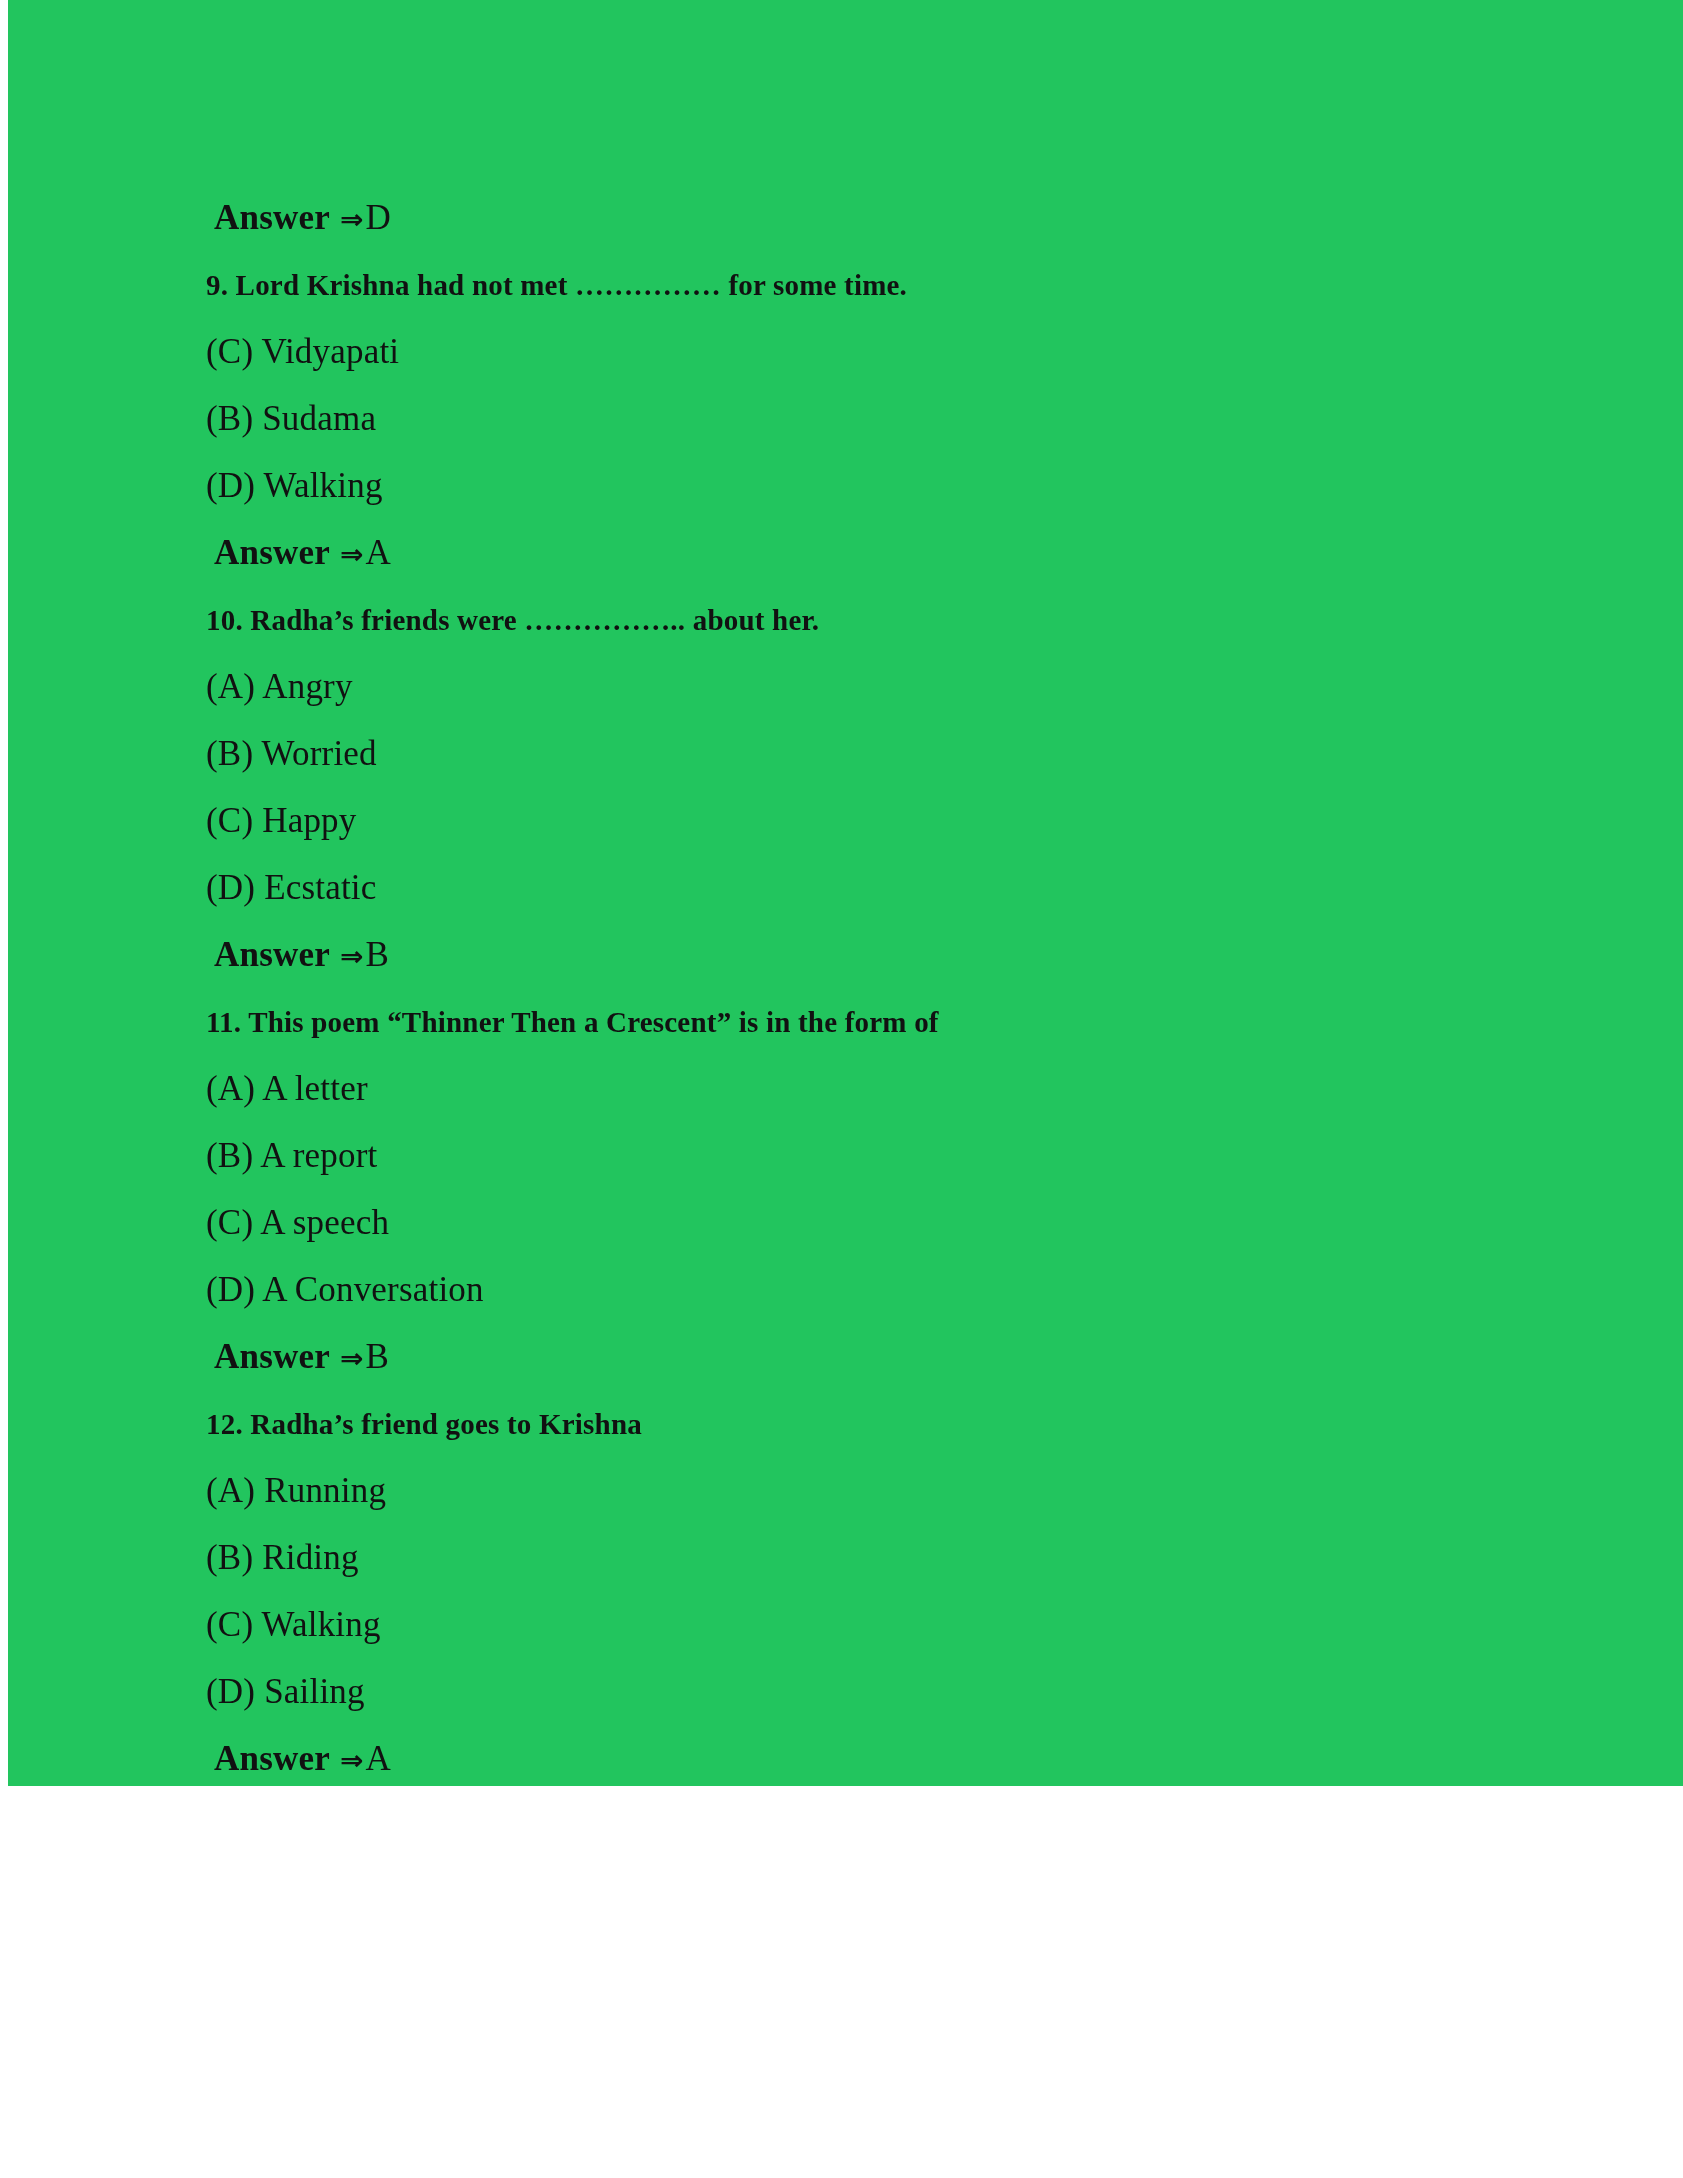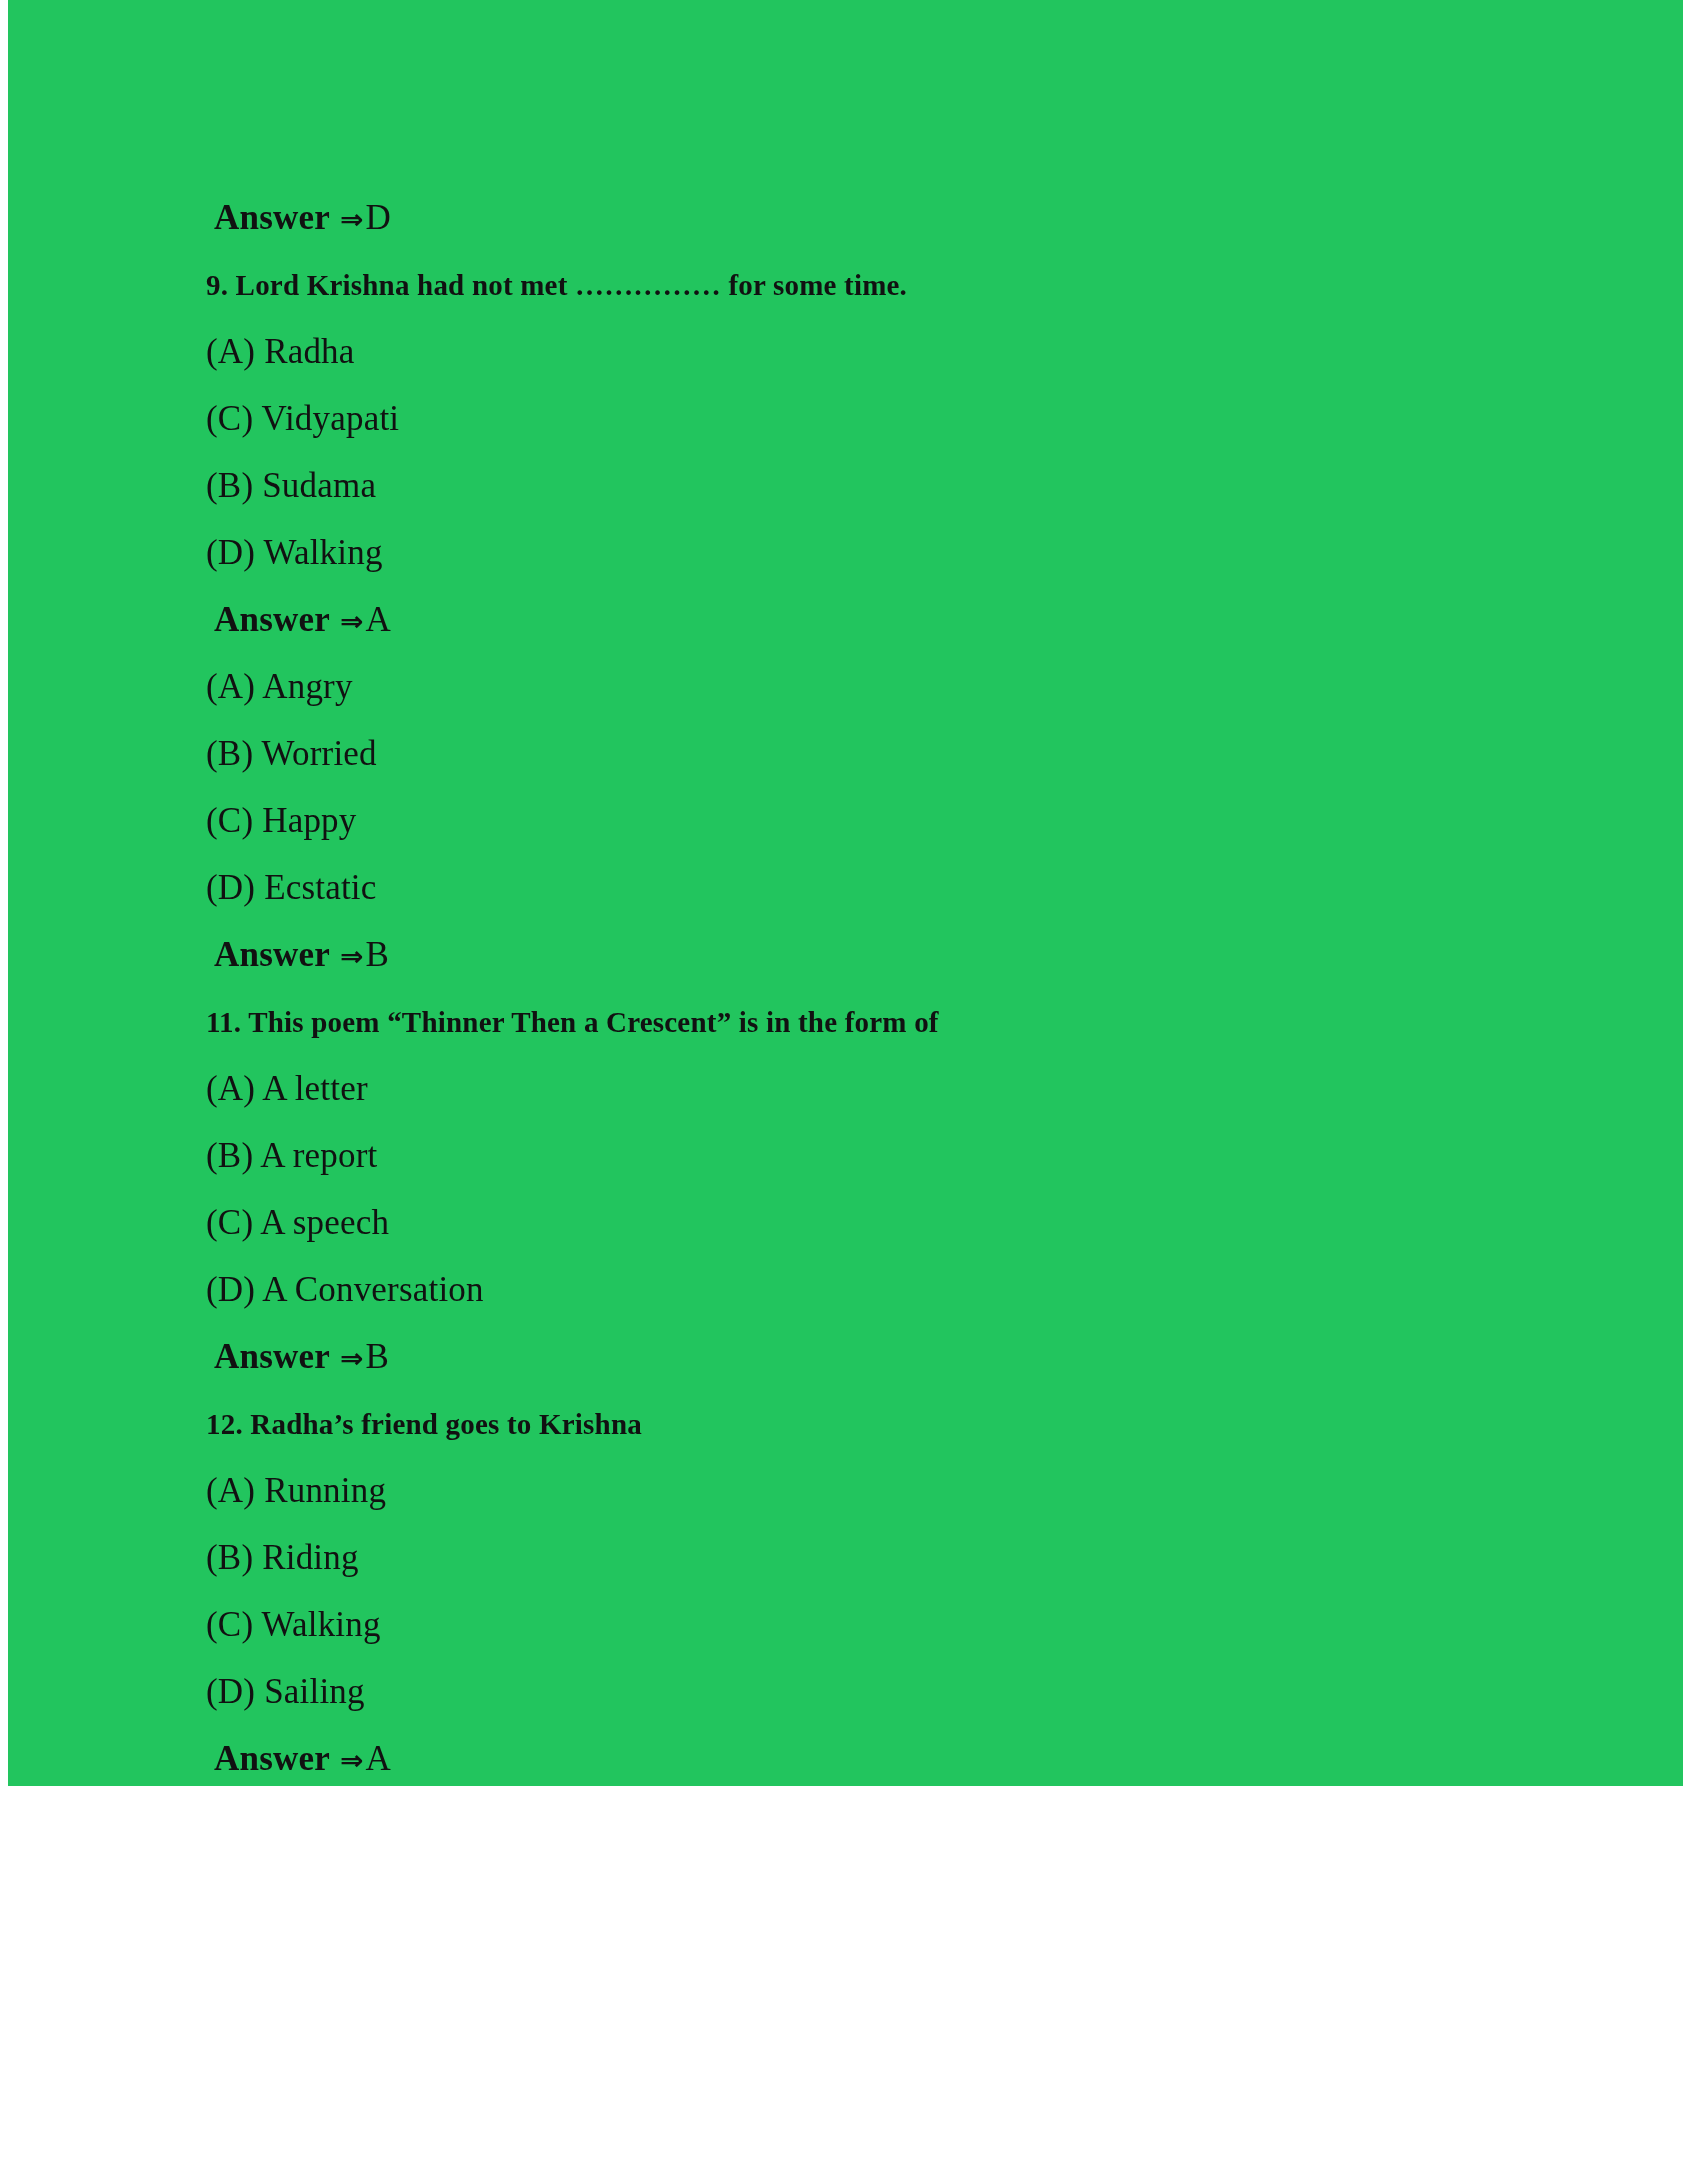--- a/index.html
+++ b/index.html
@@ -63,28 +63,28 @@
 </head>
 <body>
 
 <div class="page">
   <div class="content">
 
     <div class="line answer">
       <span class="answer-label">Answer</span><span class="arrow">⇒</span><span class="answer-value">D</span>
     </div>
     <div class="line question">9. Lord Krishna had not met …………… for some time.</div>
-    <div class="line option">(A) Radha</div>
     <div class="line option">(C) Vidyapati</div>
     <div class="line option">(B) Sudama</div>
     <div class="line option">(D) Walking</div>
 
     <div class="line answer">
       <span class="answer-label">Answer</span><span class="arrow">⇒</span><span class="answer-value">A</span>
     </div>
+    <div class="line question">10. Radha’s friends were …………….. about her.</div>
     <div class="line option">(A) Angry</div>
     <div class="line option">(B) Worried</div>
     <div class="line option">(C) Happy</div>
     <div class="line option">(D) Ecstatic</div>
 
     <div class="line answer">
       <span class="answer-label">Answer</span><span class="arrow">⇒</span><span class="answer-value">B</span>
     </div>
     <div class="line question">11. This poem “Thinner Then a Crescent” is in the form of</div>
     <div class="line option">(A) A letter</div>

